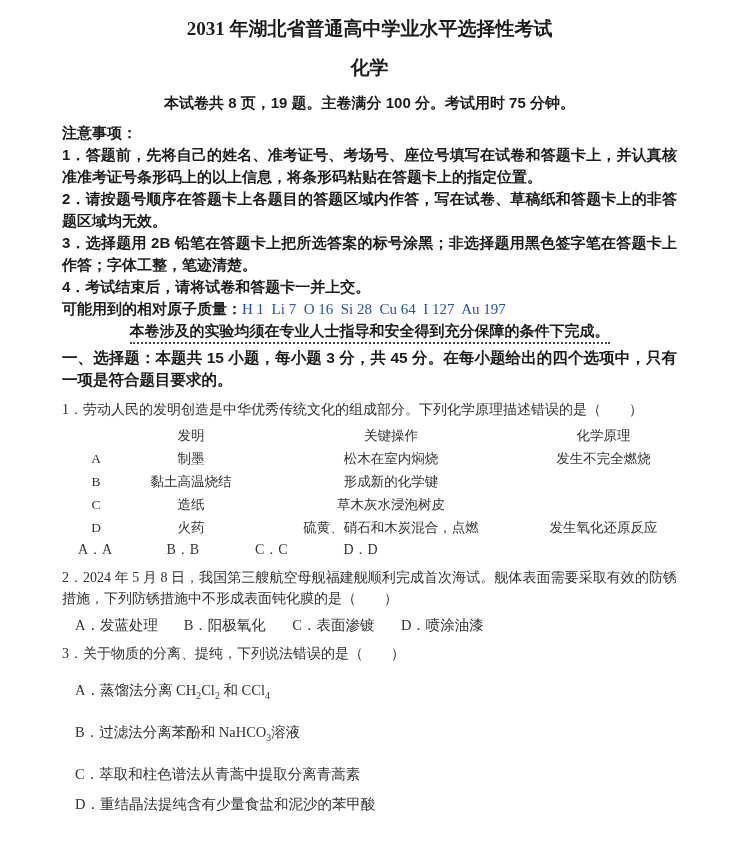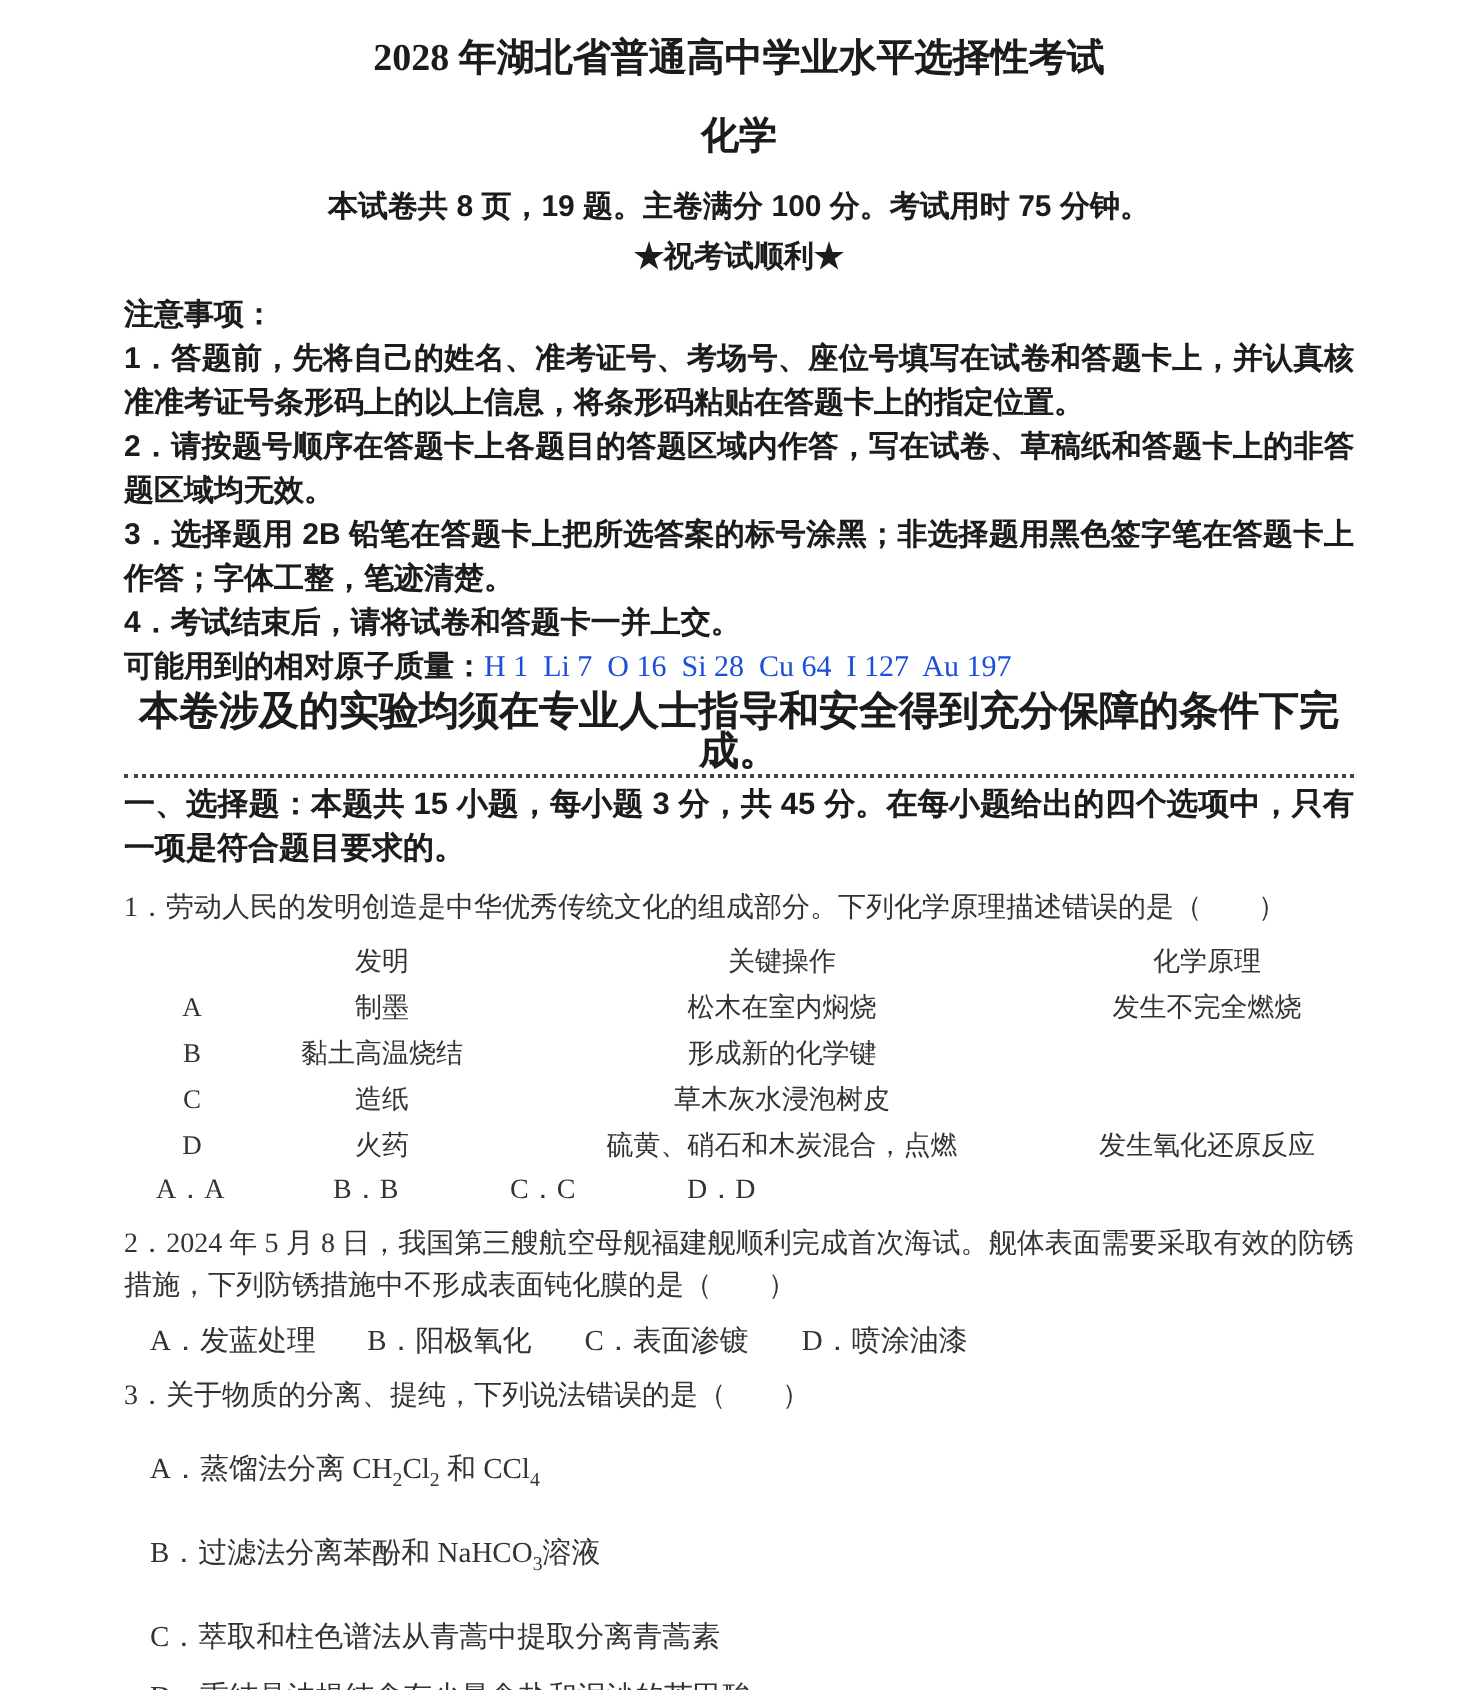--- a/index.html
+++ b/index.html
@@ -17,21 +17,21 @@
 
   
   .notice{margin-top:9px;}
   .bold{font-weight:bold;color:#1c1c1c;}
   .notice-heading{font-size:15px;line-height:22px;}
   .notice p{margin:0;font-size:15px;line-height:22px;font-weight:bold;color:#1c1c1c;
             text-align:justify;}
   .serif{font-family:"Liberation Serif",serif;font-weight:normal;color:#1d4ed8;}
   .atomic{white-space:pre;}
   .safety-wrap{text-align:center;margin-top:1px;}
-  .safety{display:inline-block;font-weight:bold;font-size:20px;color:#1c1c1c;
+  .safety{display:inline-block;font-weight:bold;font-size:15px;color:#1c1c1c;
           border-bottom:2px dotted #444;padding-bottom:1px;line-height:20px;}
 
   
   .section-title{font-weight:bold;font-size:15.5px;line-height:22px;color:#1c1c1c;
                  margin-top:3px;text-align:justify;}
   .q{font-family:"Liberation Serif",serif;font-size:14px;line-height:21px;color:#333;
      margin-top:8px;text-align:justify;}
 
   
   .qtable{margin:4px 0 0 14px;font-family:"Liberation Serif",serif;font-size:13.5px;color:#333;}
@@ -49,24 +49,23 @@
   .opt{font-family:"Liberation Serif",serif;font-size:14.5px;color:#333;
        margin:10px 0 0 13px;line-height:20px;}
   .opt.gap{margin-top:16px;}
   sub{font-size:0.68em;}
 </style>
 </head>
 <body>
 
 <div class="page">
 
-  <div class="hd-title">2028 年湖北省普通高中学业水平选择性考试</div>
+  <div class="hd-title">2031 年湖北省普通高中学业水平选择性考试</div>
   <div class="hd-subject">化学</div>
   <div class="hd-meta">本试卷共 8 页，19 题。主卷满分 100 分。考试用时 75 分钟。</div>
-  <div class="hd-wish">★祝考试顺利★</div>
 
   <div class="notice">
     <div class="notice-heading bold">注意事项：</div>
     <p>1．答题前，先将自己的姓名、准考证号、考场号、座位号填写在试卷和答题卡上，并认真核准准考证号条形码上的以上信息，将条形码粘贴在答题卡上的指定位置。</p>
     <p>2．请按题号顺序在答题卡上各题目的答题区域内作答，写在试卷、草稿纸和答题卡上的非答题区域均无效。</p>
     <p>3．选择题用 2B 铅笔在答题卡上把所选答案的标号涂黑；非选择题用黑色签字笔在答题卡上作答；字体工整，笔迹清楚。</p>
     <p>4．考试结束后，请将试卷和答题卡一并上交。</p>
     <p class="atomic"><span class="bold">可能用到的相对原子质量：</span><span class="serif">H 1  Li 7  O 16  Si 28  Cu 64  I 127  Au 197</span></p>
     <div class="safety-wrap">
       <span class="safety">本卷涉及的实验均须在专业人士指导和安全得到充分保障的条件下完成。</span>

